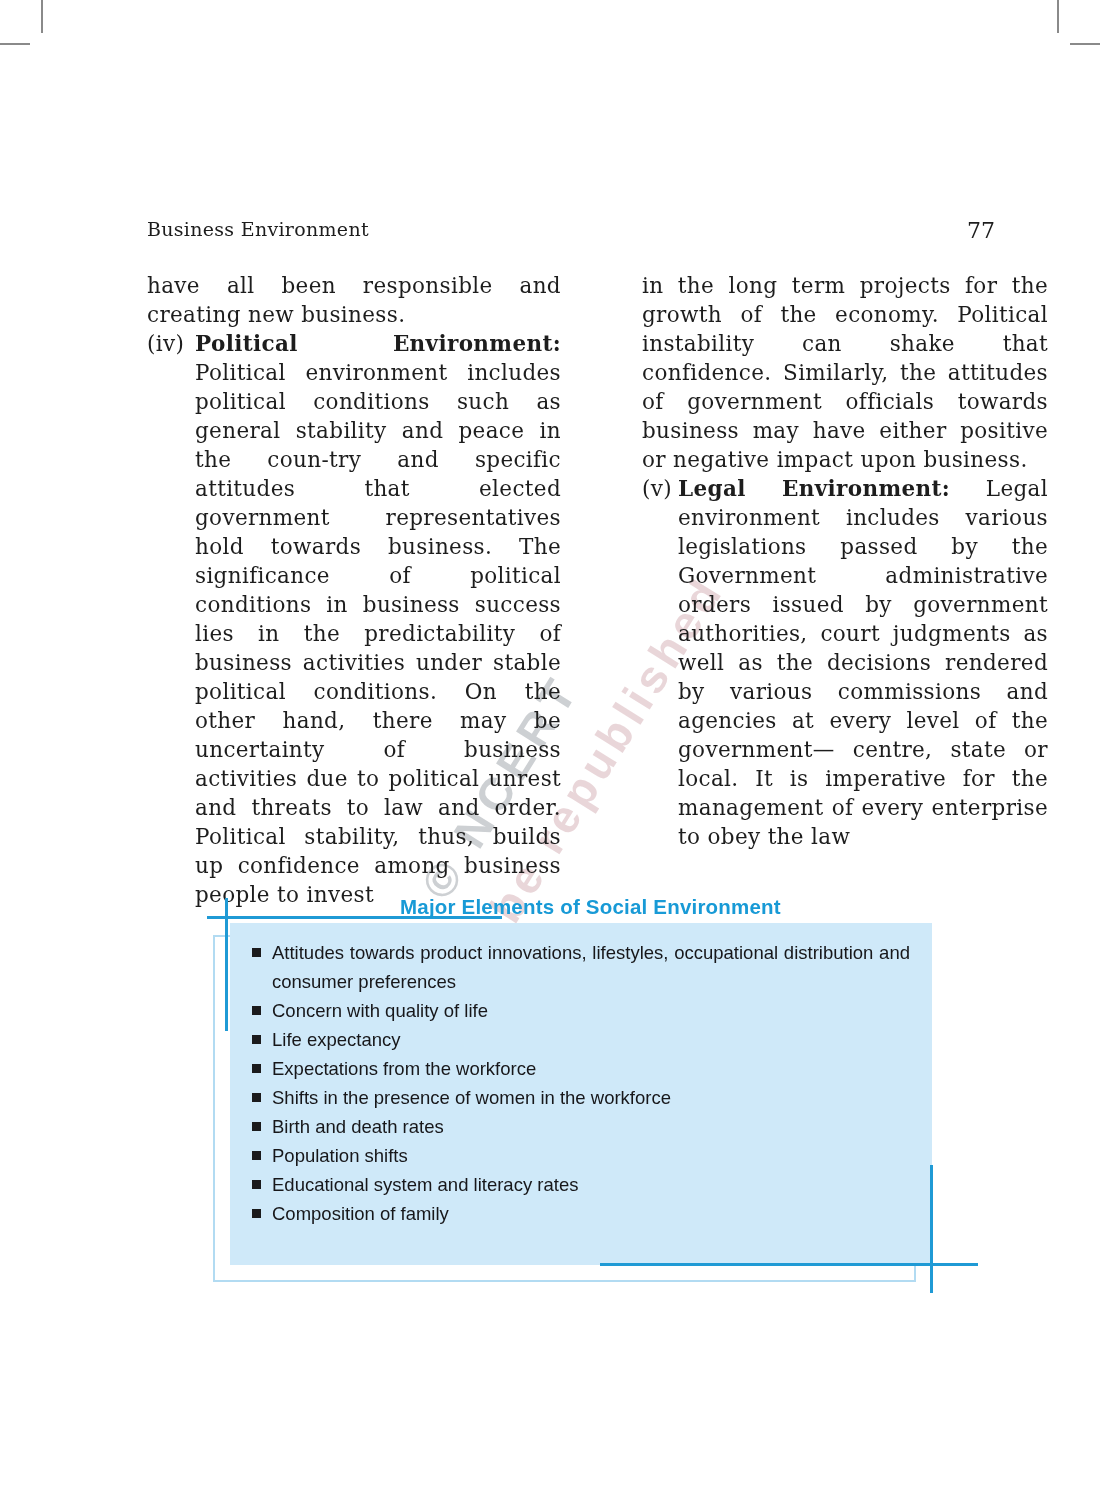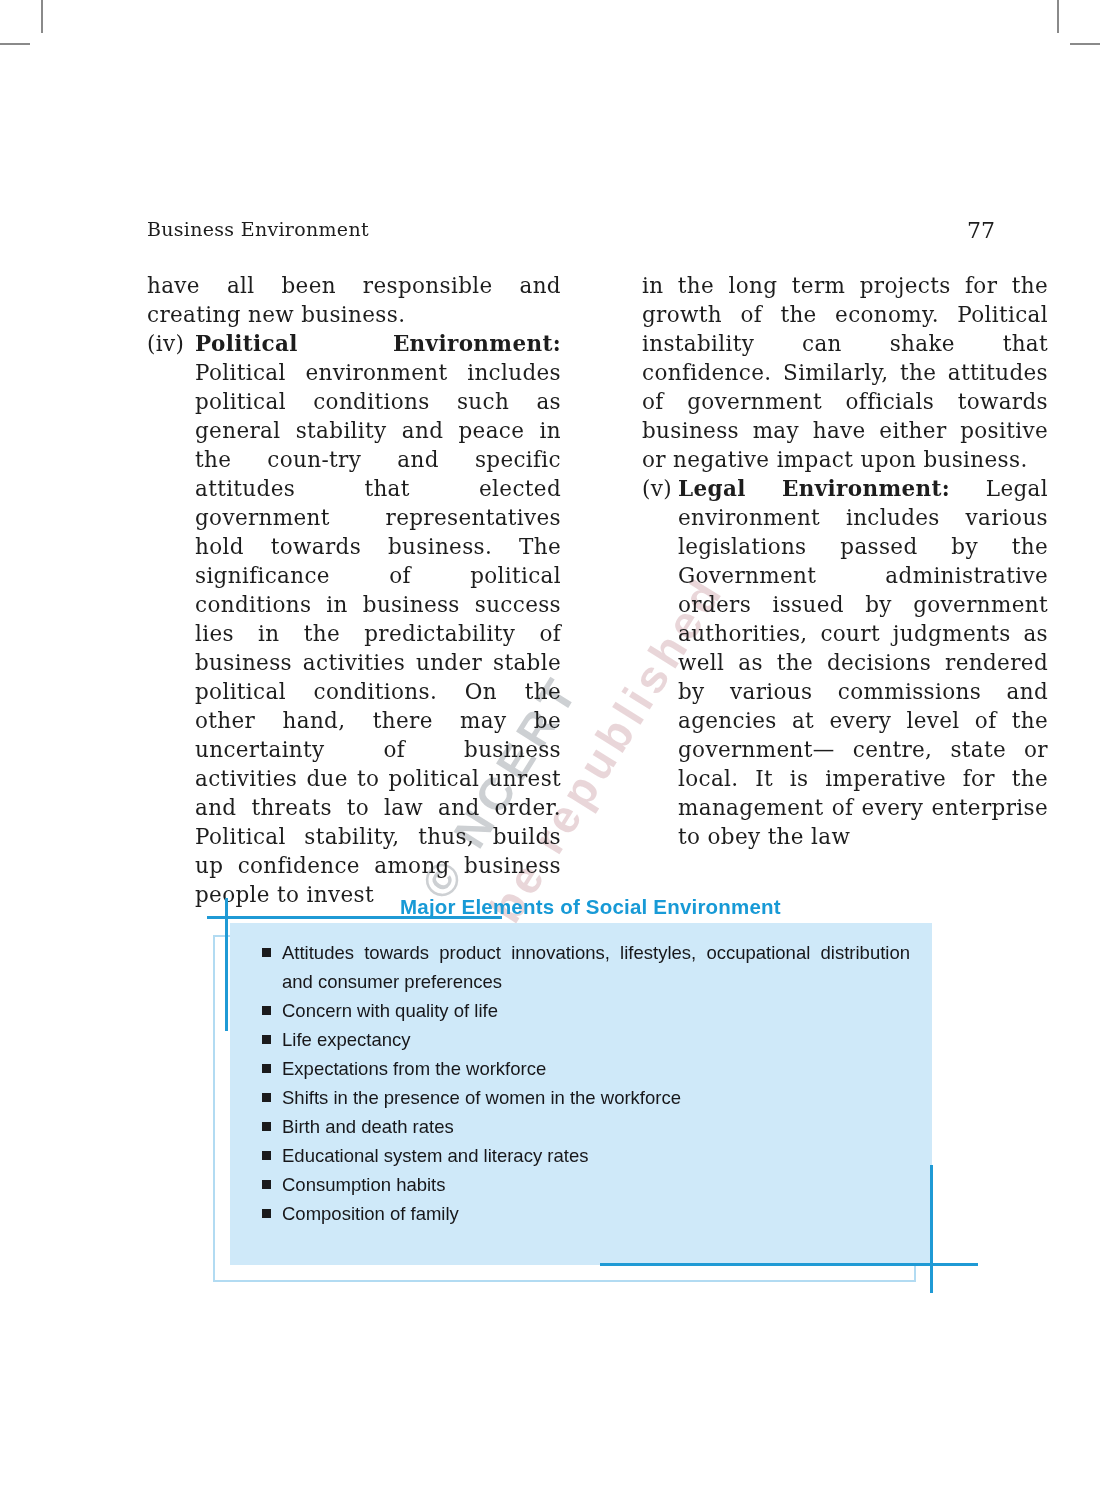--- a/index.html
+++ b/index.html
@@ -36,21 +36,21 @@
   .wm2 { font-size:46px; letter-spacing:5px; color:rgba(196,148,155,.38); margin-top:16px; }
 
   
   .box-title   { position:absolute; left:400px; top:895px; width:522px; 
                  font-family:"Liberation Sans", sans-serif; font-weight:bold; font-size:20.5px;
                  color:#189AD6; letter-spacing:.2px; }
   .box-topline { position:absolute; left:207px; top:916px; width:295px; height:3px; background:#1F9AD5; }
   .box-outline { position:absolute; left:213px; top:935px; width:703px; height:347px;
                  border:2px solid #B2DBF2; box-sizing:border-box; }
   .box-fill    { position:absolute; left:230px; top:923px; width:702px; height:342px;
-                 background:#CFE9F9; box-sizing:border-box; padding:15px 22px 0 32px;
+                 background:#CFE9F9; box-sizing:border-box; padding:15px 22px 0 22px;
                  font-family:"Liberation Sans", sans-serif; font-size:18.5px; line-height:29px;
                  color:#17171a; }
   .vline-left   { position:absolute; left:225px; top:898px;  width:3px; height:133px; background:#1F9AD5; }
   .vline-right  { position:absolute; left:930px; top:1165px; width:3px; height:128px; background:#1F9AD5; }
   .hline-bottom { position:absolute; left:600px; top:1263px; width:378px; height:3px; background:#1F9AD5; }
 
   .bi { display:flex; align-items:flex-start; margin:0; }
   .sq { flex:0 0 9px; width:9px; height:9px; background:#1b1b1d; margin:10px 11px 0 0; }
   .bt { flex:1; }
   .bi-justify .bt { text-align:justify; }
@@ -120,25 +120,25 @@
     <div class="bi">
       <span class="sq"></span>
       <span class="bt">Shifts in the presence of women in the workforce</span>
     </div>
     <div class="bi">
       <span class="sq"></span>
       <span class="bt">Birth and death rates</span>
     </div>
     <div class="bi">
       <span class="sq"></span>
-      <span class="bt">Educational system and literacy rates</span>
+      <span class="bt">Population shifts</span>
     </div>
     <div class="bi">
       <span class="sq"></span>
-      <span class="bt">Consumption habits</span>
+      <span class="bt">Educational system and literacy rates</span>
     </div>
     <div class="bi">
       <span class="sq"></span>
       <span class="bt">Composition of family</span>
     </div>
   </div>
   <div class="box-topline"></div>
   <div class="box-title">Major Elements of Social Environment</div>
   <div class="vline-left"></div>
   <div class="vline-right"></div>

